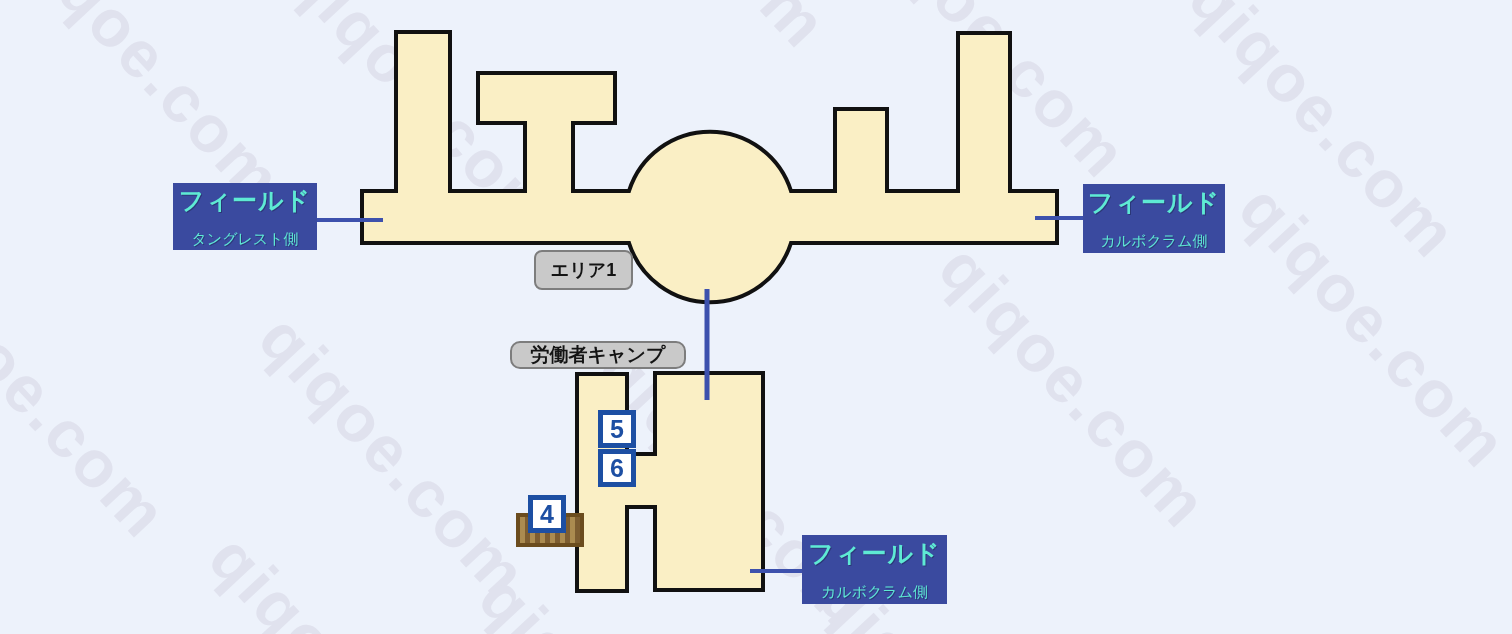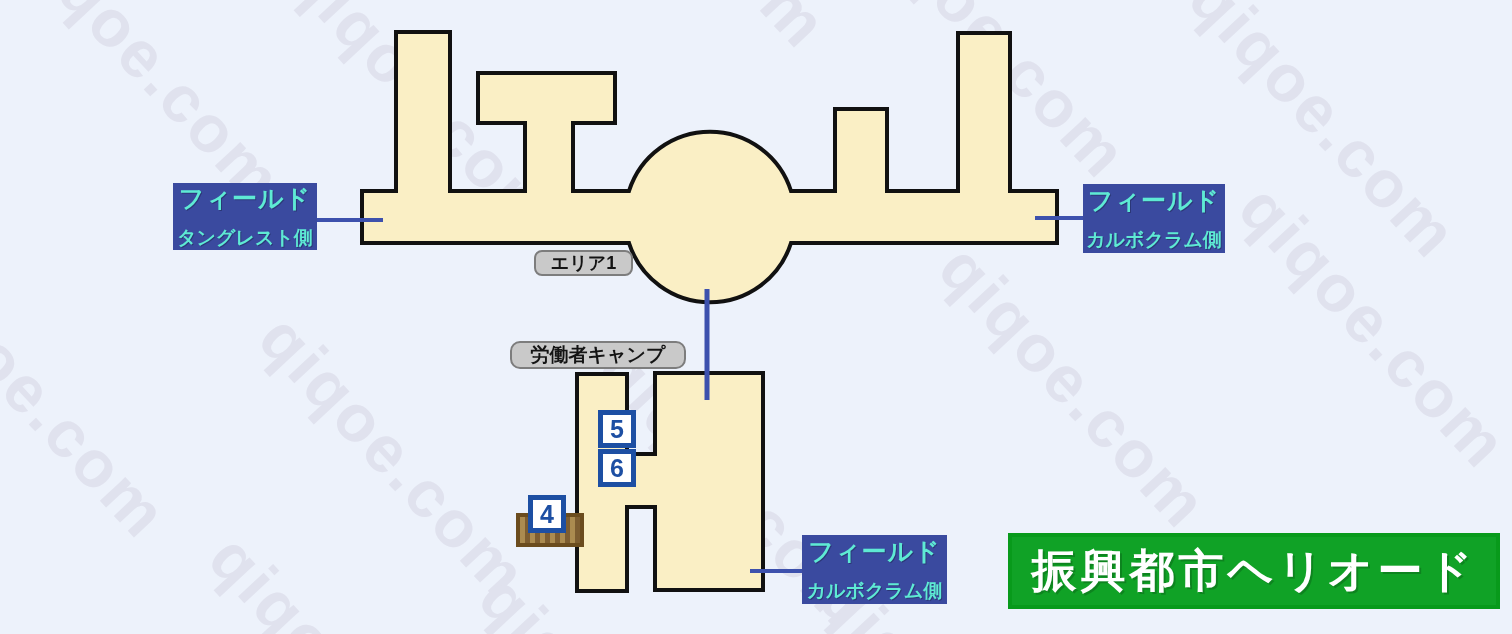--- a/index.html
+++ b/index.html
@@ -14,21 +14,21 @@
 
   
   .map-svg{position:absolute;left:0;top:0;}
 
   
   .field-label{position:absolute;background:#3a4a9f;color:#5eead4;display:flex;
       flex-direction:column;align-items:center;justify-content:center;
       text-align:center;line-height:1.15;box-sizing:border-box;
       text-shadow:1px 1px 0 rgba(0,0,0,0.25);}
   .field-label .l1{font-size:25px;font-weight:bold;letter-spacing:1px;}
-  .field-label .l2{font-size:19px;font-weight:bold;margin-top:15px;}
+  .field-label .l2{font-size:15px;font-weight:normal;margin-top:15px;}
 
   
   .area-label{position:absolute;background:#c9c9c9;border:2px solid #7d7d7d;
       border-radius:8px;color:#141414;font-weight:bold;display:flex;
       align-items:center;justify-content:center;box-sizing:border-box;
       white-space:nowrap;}
 
   
   .marker{position:absolute;width:38px;height:38px;background:#ffffff;
       border:5px solid #1d4fa3;box-sizing:border-box;color:#1d4fa3;
@@ -97,25 +97,24 @@
   <div class="field-label" style="left:1083px;top:184px;width:142px;height:69px;">
     <span class="l1">フィールド</span>
     <span class="l2">カルボクラム側</span>
   </div>
 
   <div class="field-label" style="left:802px;top:535px;width:145px;height:69px;">
     <span class="l1">フィールド</span>
     <span class="l2">カルボクラム側</span>
   </div>
 
-  <div class="area-label" style="left:534px;top:250px;width:99px;height:26px;font-size:18px;">エリア1</div>
+  <div class="area-label" style="left:534px;top:250px;width:99px;height:40px;font-size:18px;">エリア1</div>
 
   <div class="area-label" style="left:510px;top:341px;width:176px;height:28px;font-size:19px;border-radius:10px;">労働者キャンプ</div>
 
   <div class="bridge"></div>
 
   <div class="marker" style="left:598px;top:410px;">5</div>
   <div class="marker" style="left:598px;top:449px;">6</div>
   <div class="marker" style="left:528px;top:495px;">4</div>
 
-  <div class="map-title">振興都市ヘリオード</div>
 
 </div>
 
 </body></html>

